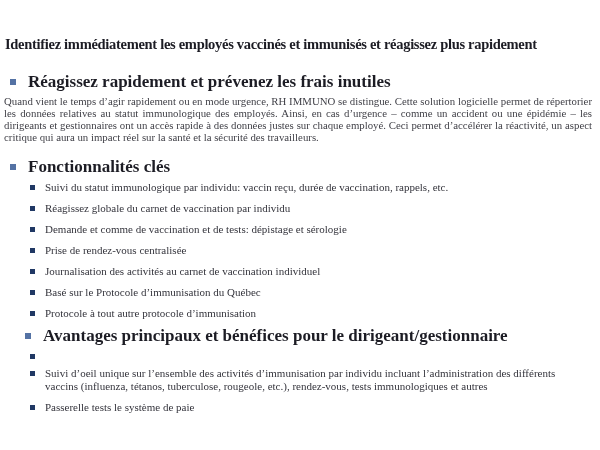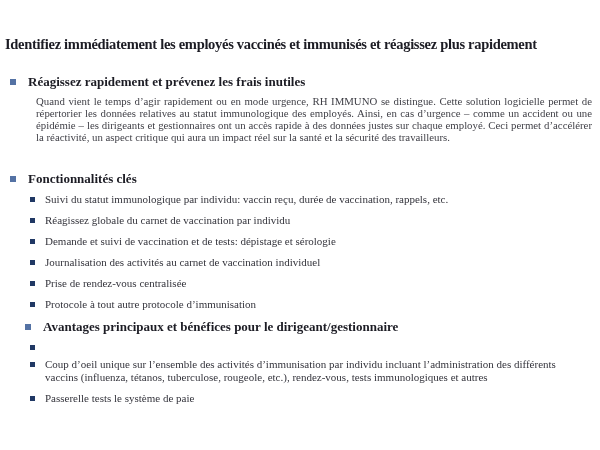--- a/index.html
+++ b/index.html
@@ -18,38 +18,38 @@
     font-weight: bold;
     letter-spacing: -0.3px;
     white-space: nowrap;
     color: #1c1c24;
     line-height: 1.2;
   }
   .l1-row {
     display: flex;
     align-items: flex-start;
     padding-left: 10px;
-    margin-top: 28px;
+    margin-top: 16px;
   }
   .l1-row.first { margin-top: 21px; }
   .l1-row.section3 { margin-top: 2px; padding-left: 25px; }
   .sq1 {
     flex: 0 0 auto;
     width: 6px; height: 6px;
     margin: 5px 12px 0 0;
     background: #5472a4;
   }
   .l1-text {
-    font-size: 13px;
+    font-size: 17px;
     font-weight: bold;
     color: #1c1c24;
     line-height: 16px;
   }
   .para {
-    margin: 5px 8px 0 36px;
+    margin: 5px 8px 0 4px;
     font-size: 10.8px;
     line-height: 12px;
     text-align: justify;
     color: #3f3f46;
   }
   .l2-list { margin-top: 6px; }
   .l2-row {
     display: flex;
     align-items: flex-start;
     padding-left: 30px;
@@ -89,47 +89,51 @@
     <div class="l2-row">
       <span class="sq2"></span>
       <span class="l2-text">Suivi du statut immunologique par individu: vaccin reçu, durée de vaccination, rappels, etc.</span>
     </div>
     <div class="l2-row">
       <span class="sq2"></span>
       <span class="l2-text">Réagissez globale du carnet de vaccination par individu</span>
     </div>
     <div class="l2-row">
       <span class="sq2"></span>
-      <span class="l2-text">Demande et suivi de vaccination et de tests: dépistage et sérologie</span>
+      <span class="l2-text">Demande et comme de vaccination et de tests: dépistage et sérologie</span>
+    </div>
+    <div class="l2-row">
+      <span class="sq2"></span>
+      <span class="l2-text">Prise de rendez-vous centralisée</span>
     </div>
     <div class="l2-row">
       <span class="sq2"></span>
       <span class="l2-text">Journalisation des activités au carnet de vaccination individuel</span>
     </div>
     <div class="l2-row">
       <span class="sq2"></span>
-      <span class="l2-text">Prise de rendez-vous centralisée</span>
+      <span class="l2-text">Basé sur le Protocole d’immunisation du Québec</span>
     </div>
     <div class="l2-row">
       <span class="sq2"></span>
       <span class="l2-text">Protocole à tout autre protocole d’immunisation</span>
     </div>
   </div>
 
   <div class="l1-row section3">
     <span class="sq1"></span>
     <span class="l1-text">Avantages principaux et bénéfices pour le dirigeant/gestionnaire</span>
   </div>
   <div class="l2-list">
     <div class="l2-row">
       <span class="sq2"></span>
     </div>
     <div class="l2-row">
       <span class="sq2"></span>
-      <span class="l2-text">Coup d’oeil unique sur l’ensemble des activités d’immunisation par individu incluant l’administration des différents vaccins (influenza, tétanos, tuberculose, rougeole, etc.), rendez-vous, tests immunologiques et autres</span>
+      <span class="l2-text">Suivi d’oeil unique sur l’ensemble des activités d’immunisation par individu incluant l’administration des différents vaccins (influenza, tétanos, tuberculose, rougeole, etc.), rendez-vous, tests immunologiques et autres</span>
     </div>
     <div class="l2-row">
       <span class="sq2"></span>
       <span class="l2-text">Passerelle tests le système de paie</span>
     </div>
   </div>
 
 </div>
 
 </body></html>

